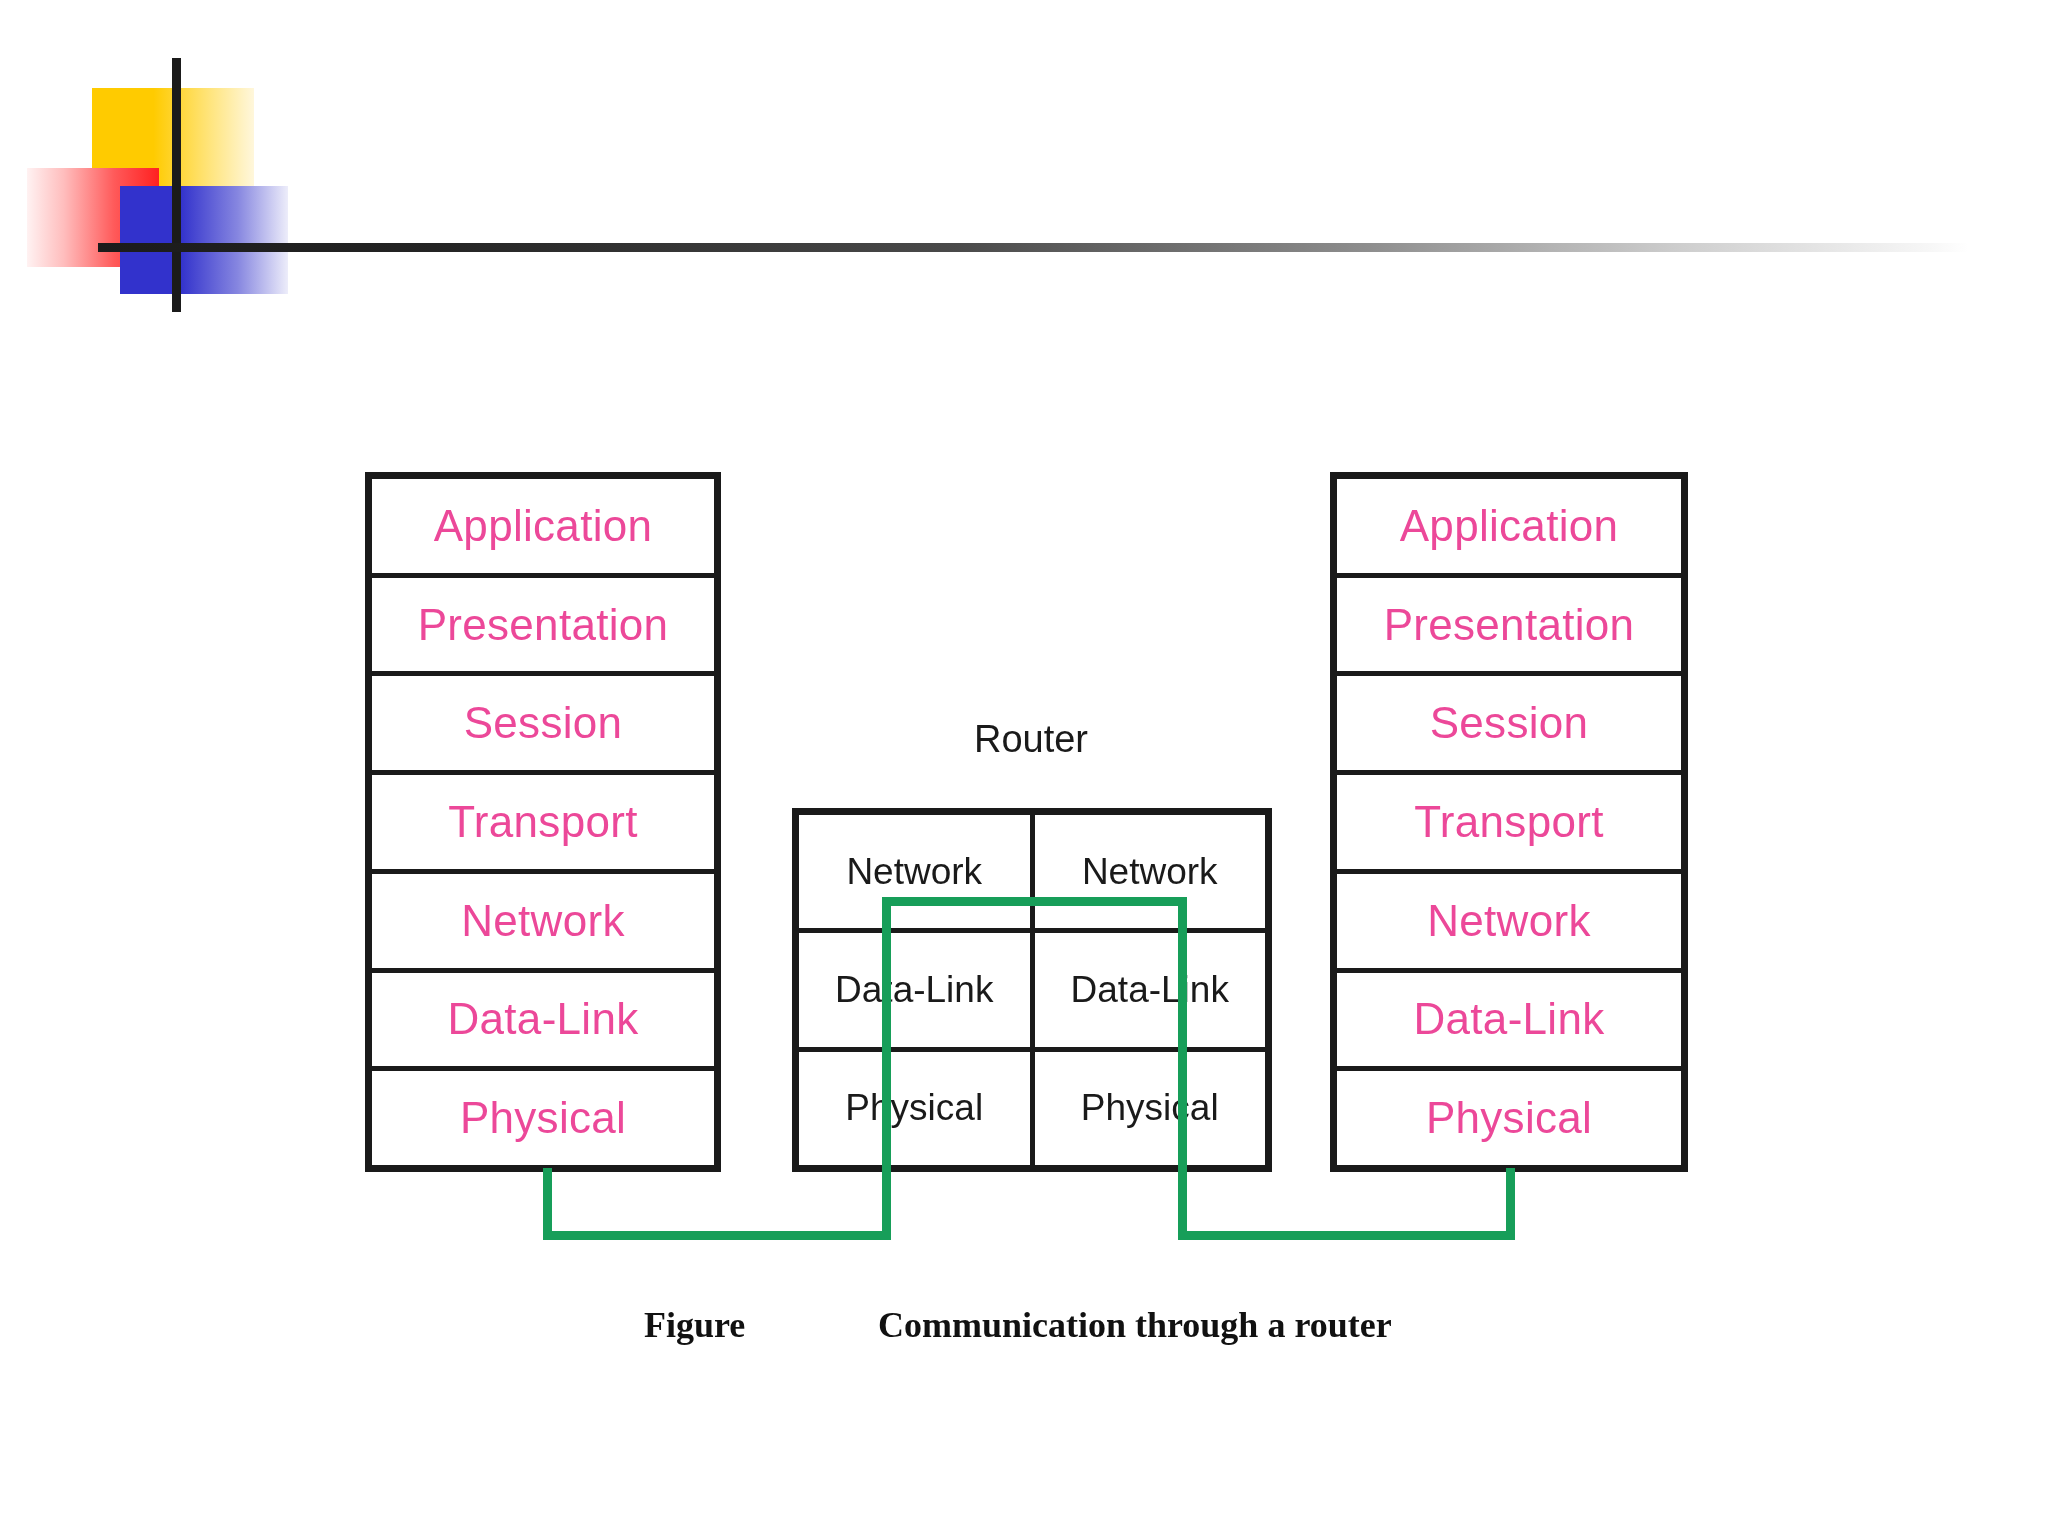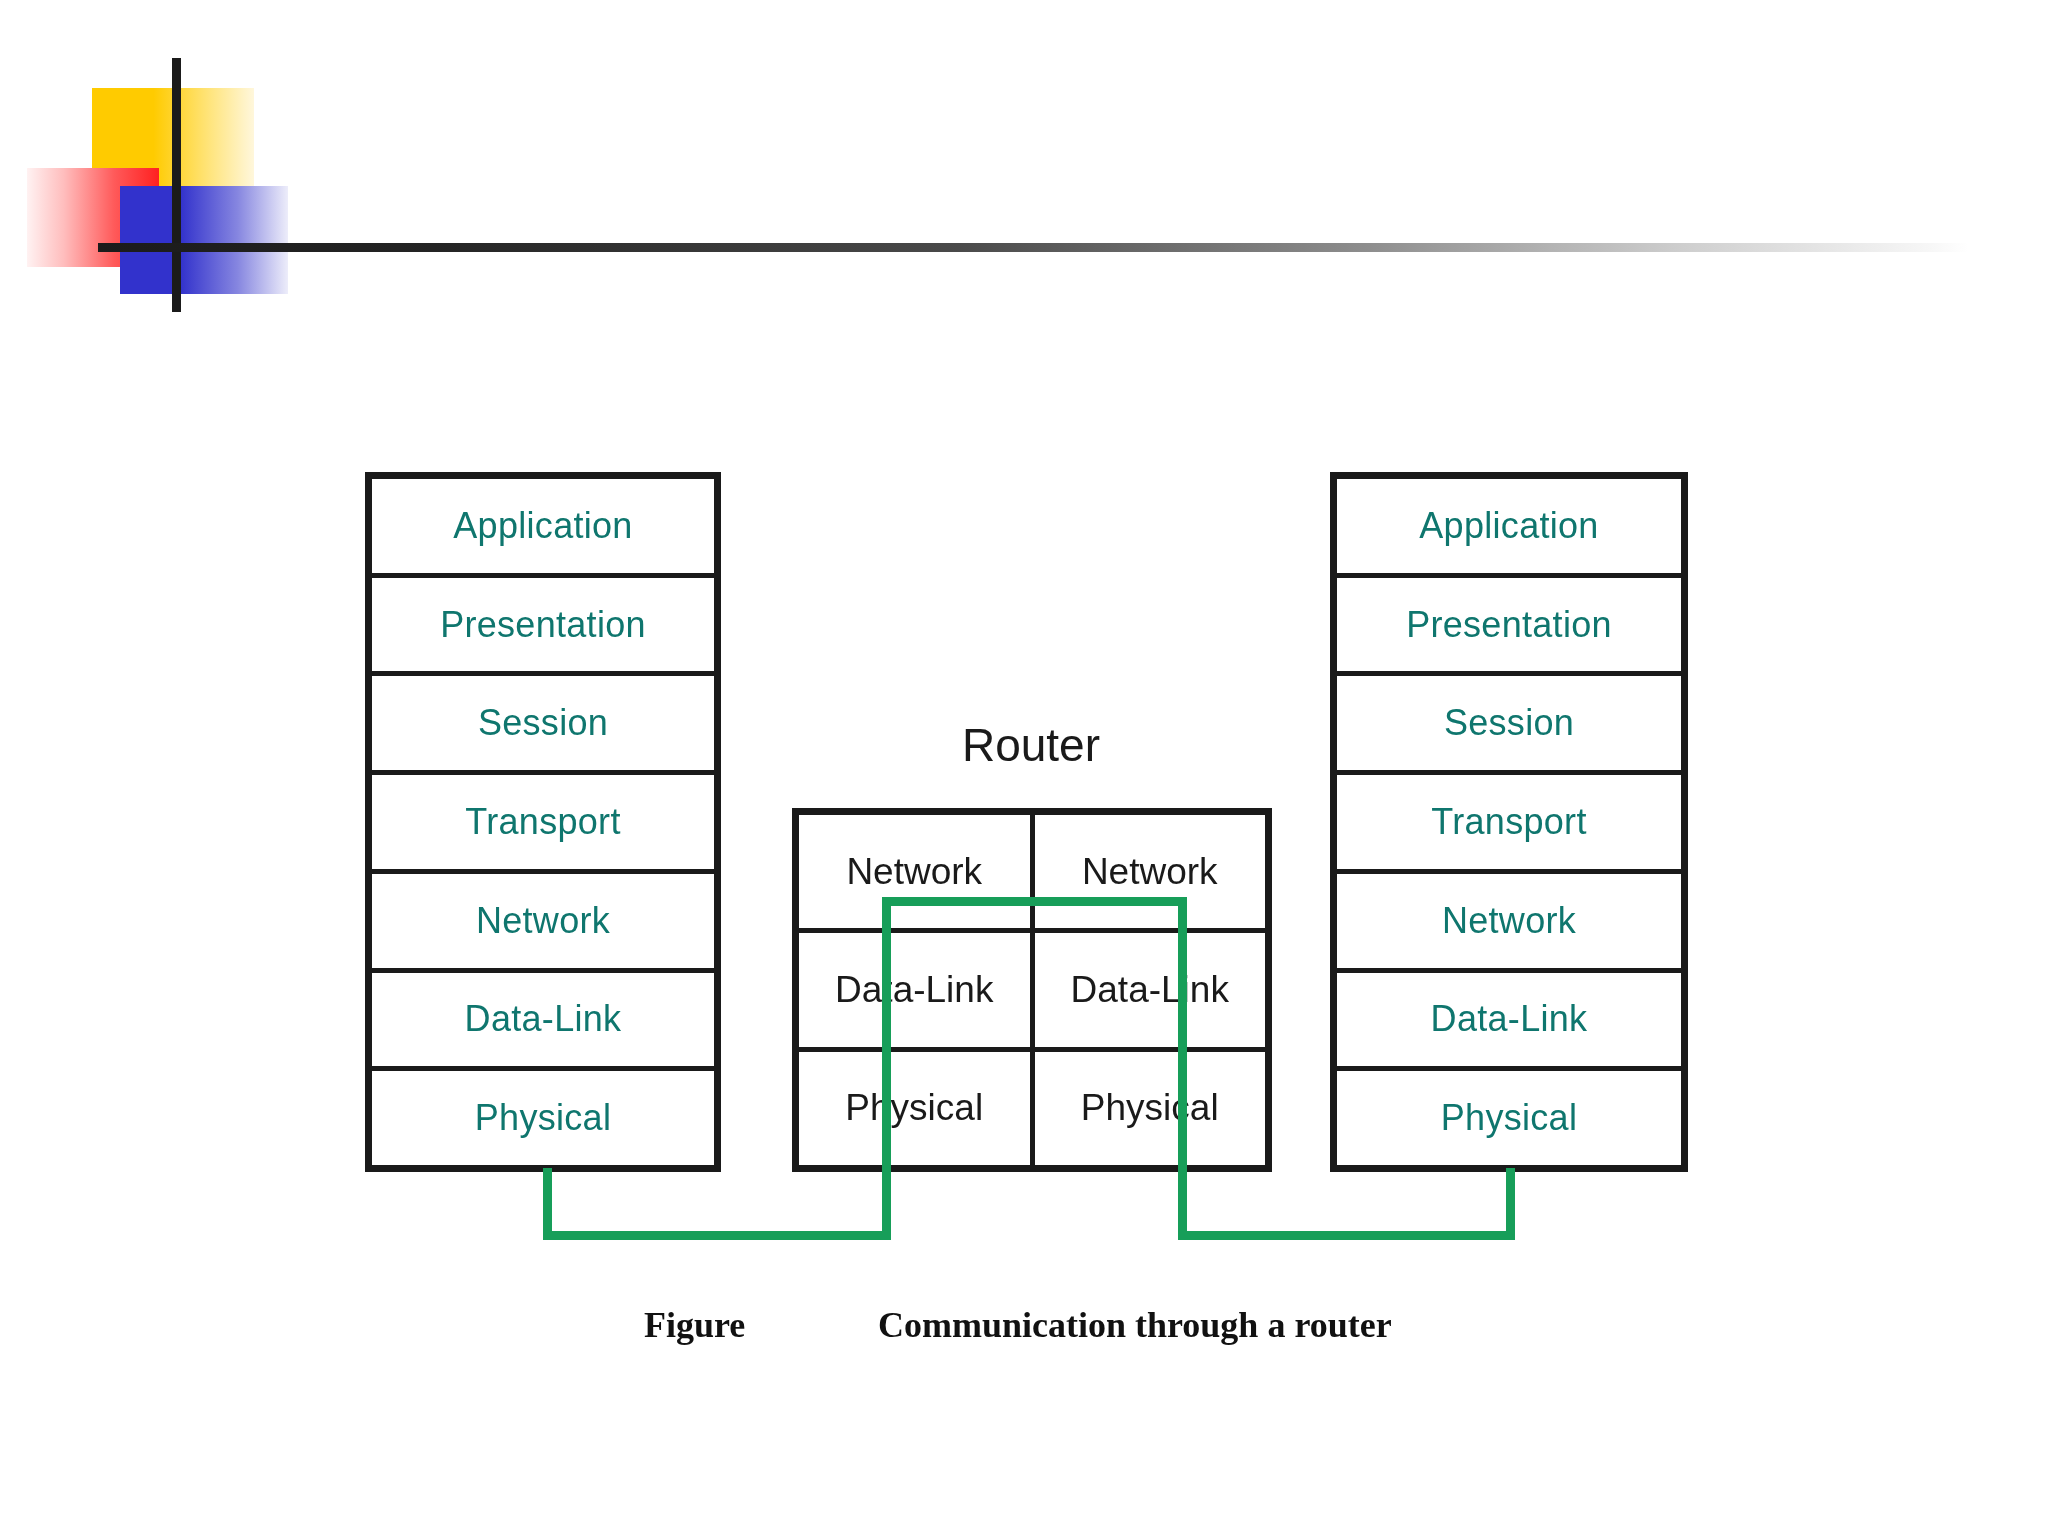--- a/index.html
+++ b/index.html
@@ -43,34 +43,34 @@
     position:absolute;
     border:7px solid #1a1a1a;
     background:#fff;
     box-sizing:border-box;
     display:flex;flex-direction:column;
   }
   .stack .layer{
     flex:1 1 0;
     border-bottom:5px solid #1a1a1a;
     display:flex;align-items:center;justify-content:center;
-    font-size:36px;color:#0f766e;
+    font-size:44px;color:#ec4899;
     letter-spacing:.3px;
     box-sizing:border-box;
     background:#fff;
   }
   .stack .layer:last-child{border-bottom:none;}
 
   #left-stack{left:365px;top:472px;width:356px;height:700px;}
   #right-stack{left:1330px;top:472px;width:358px;height:700px;}
 
   
   #router-label{
     position:absolute;left:790px;top:718px;width:482px;
-    text-align:center;font-size:46px;color:#1a1a1a;
+    text-align:center;font-size:38px;color:#1a1a1a;
   }
   #router-box{
     position:absolute;left:792px;top:808px;width:480px;height:364px;
     border:7px solid #1a1a1a;box-sizing:border-box;background:#fff;
     display:flex;flex-direction:column;
   }
   .r-row{flex:1 1 0;display:flex;border-bottom:5px solid #1a1a1a;box-sizing:border-box;}
   .r-row:last-child{border-bottom:none;}
   .r-cell{
     flex:1 1 0;display:flex;align-items:center;justify-content:center;

